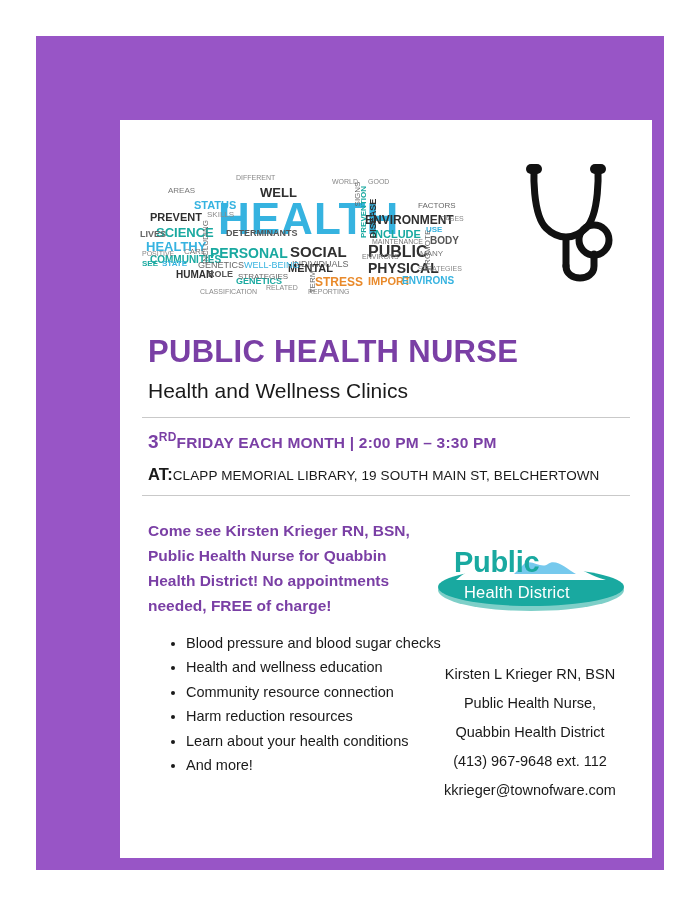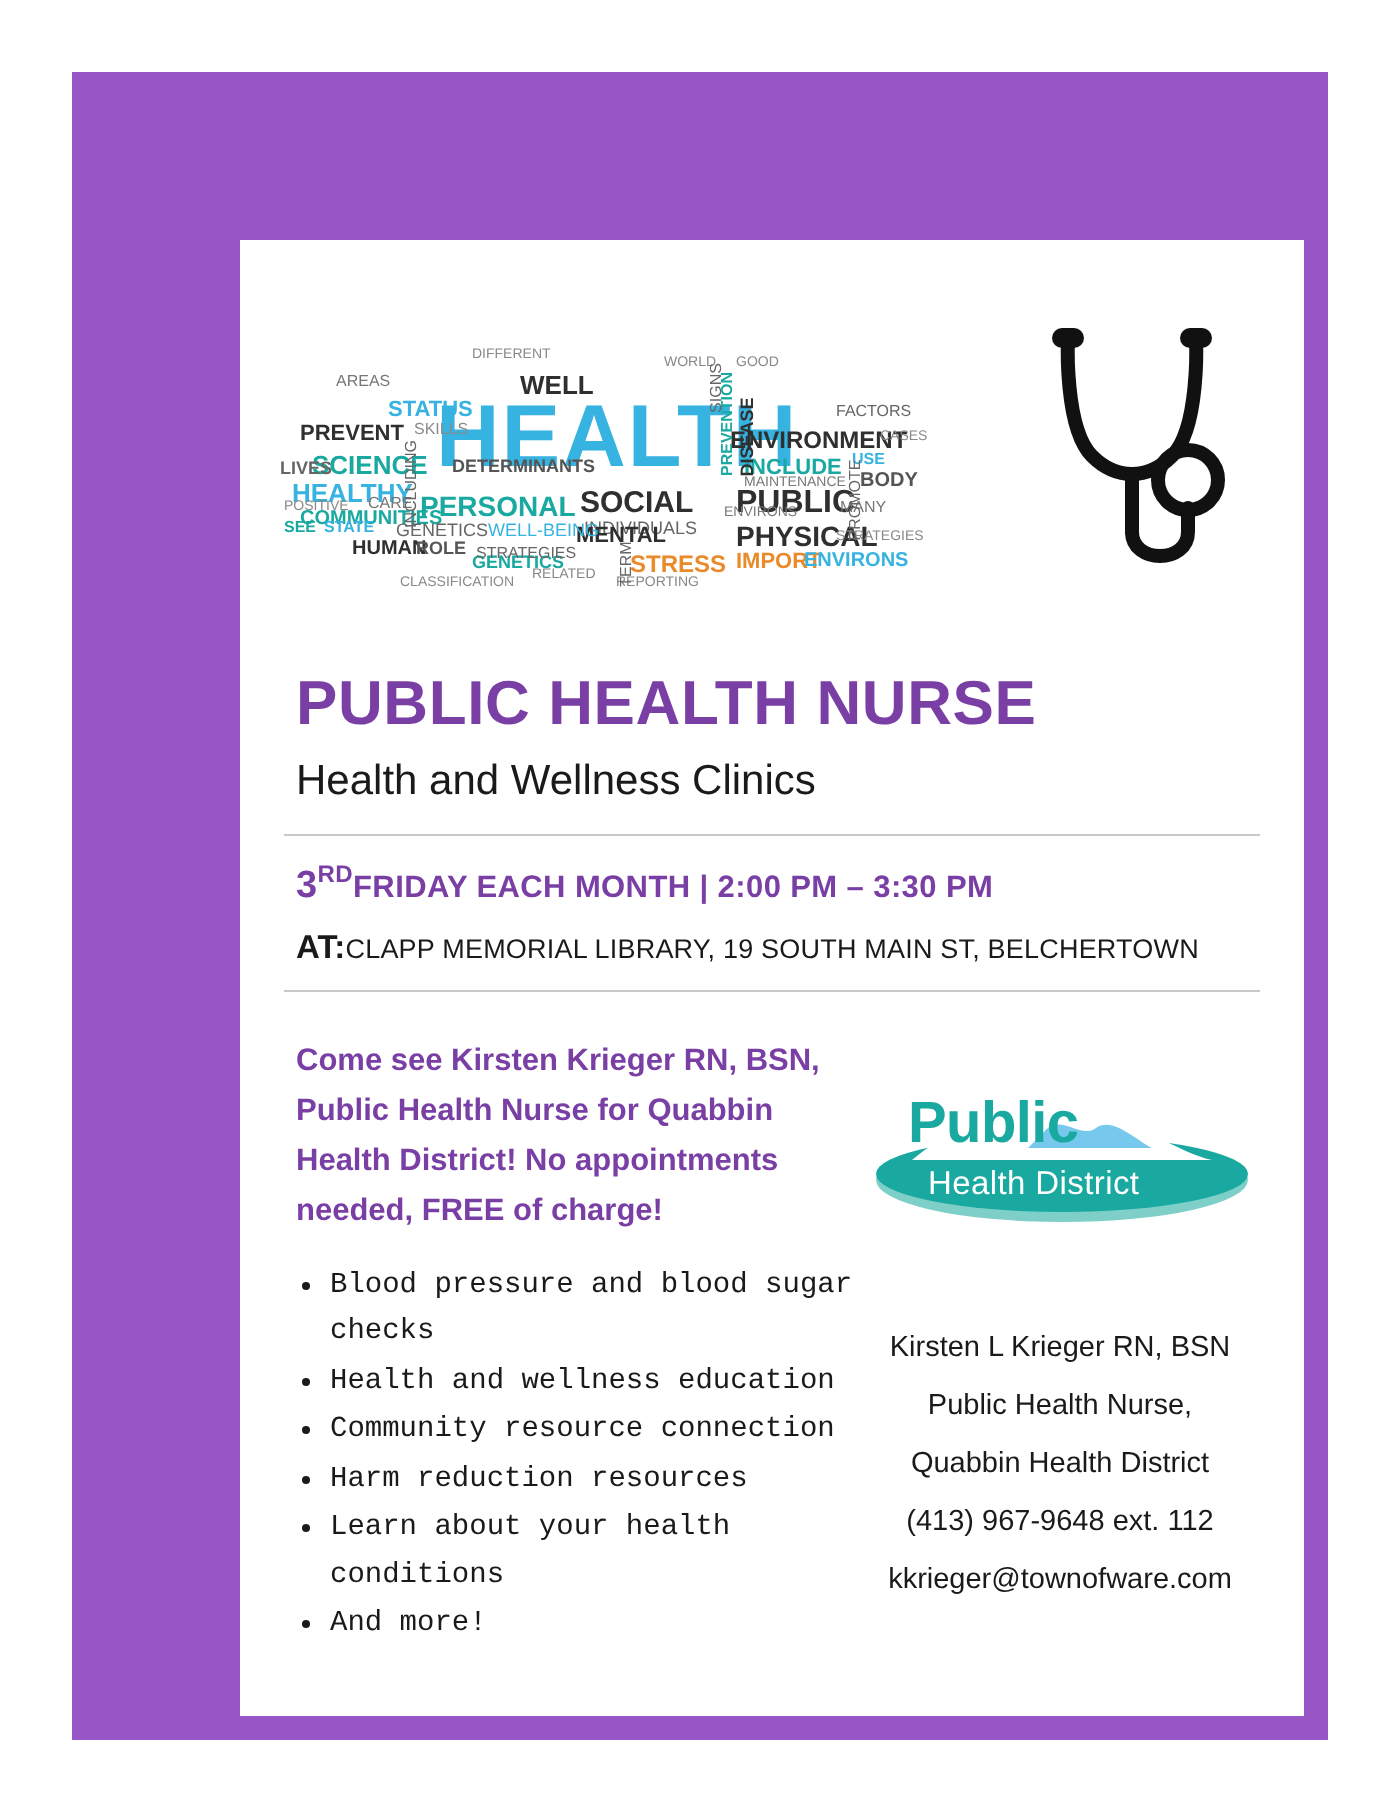--- a/index.html
+++ b/index.html
@@ -118,28 +118,27 @@
     position: absolute;
     left: 28px; top: 398px;
     width: 275px;
     color: #7a3fa5;
     font-size: 15.5px;
     font-weight: bold;
     line-height: 1.62;
   }
   .bullets {
     position: absolute;
-    left: 23px; top: 512px;
+    left: 44px; top: 512px;
     width: 290px;
     margin: 0;
     padding: 0 0 0 22px;
     color: #1a1a1a;
     font-size: 14.5px;
     line-height: 1.62;
-    font-family: Liberation Mono, monospace;
   }
   .bullets li { margin: 0 0 1px 0; }
 
   
   .logo-wrap {
     position: absolute;
     left: 316px; top: 420px;
     width: 190px; height: 72px;
   }
   .logo-ellipse {

